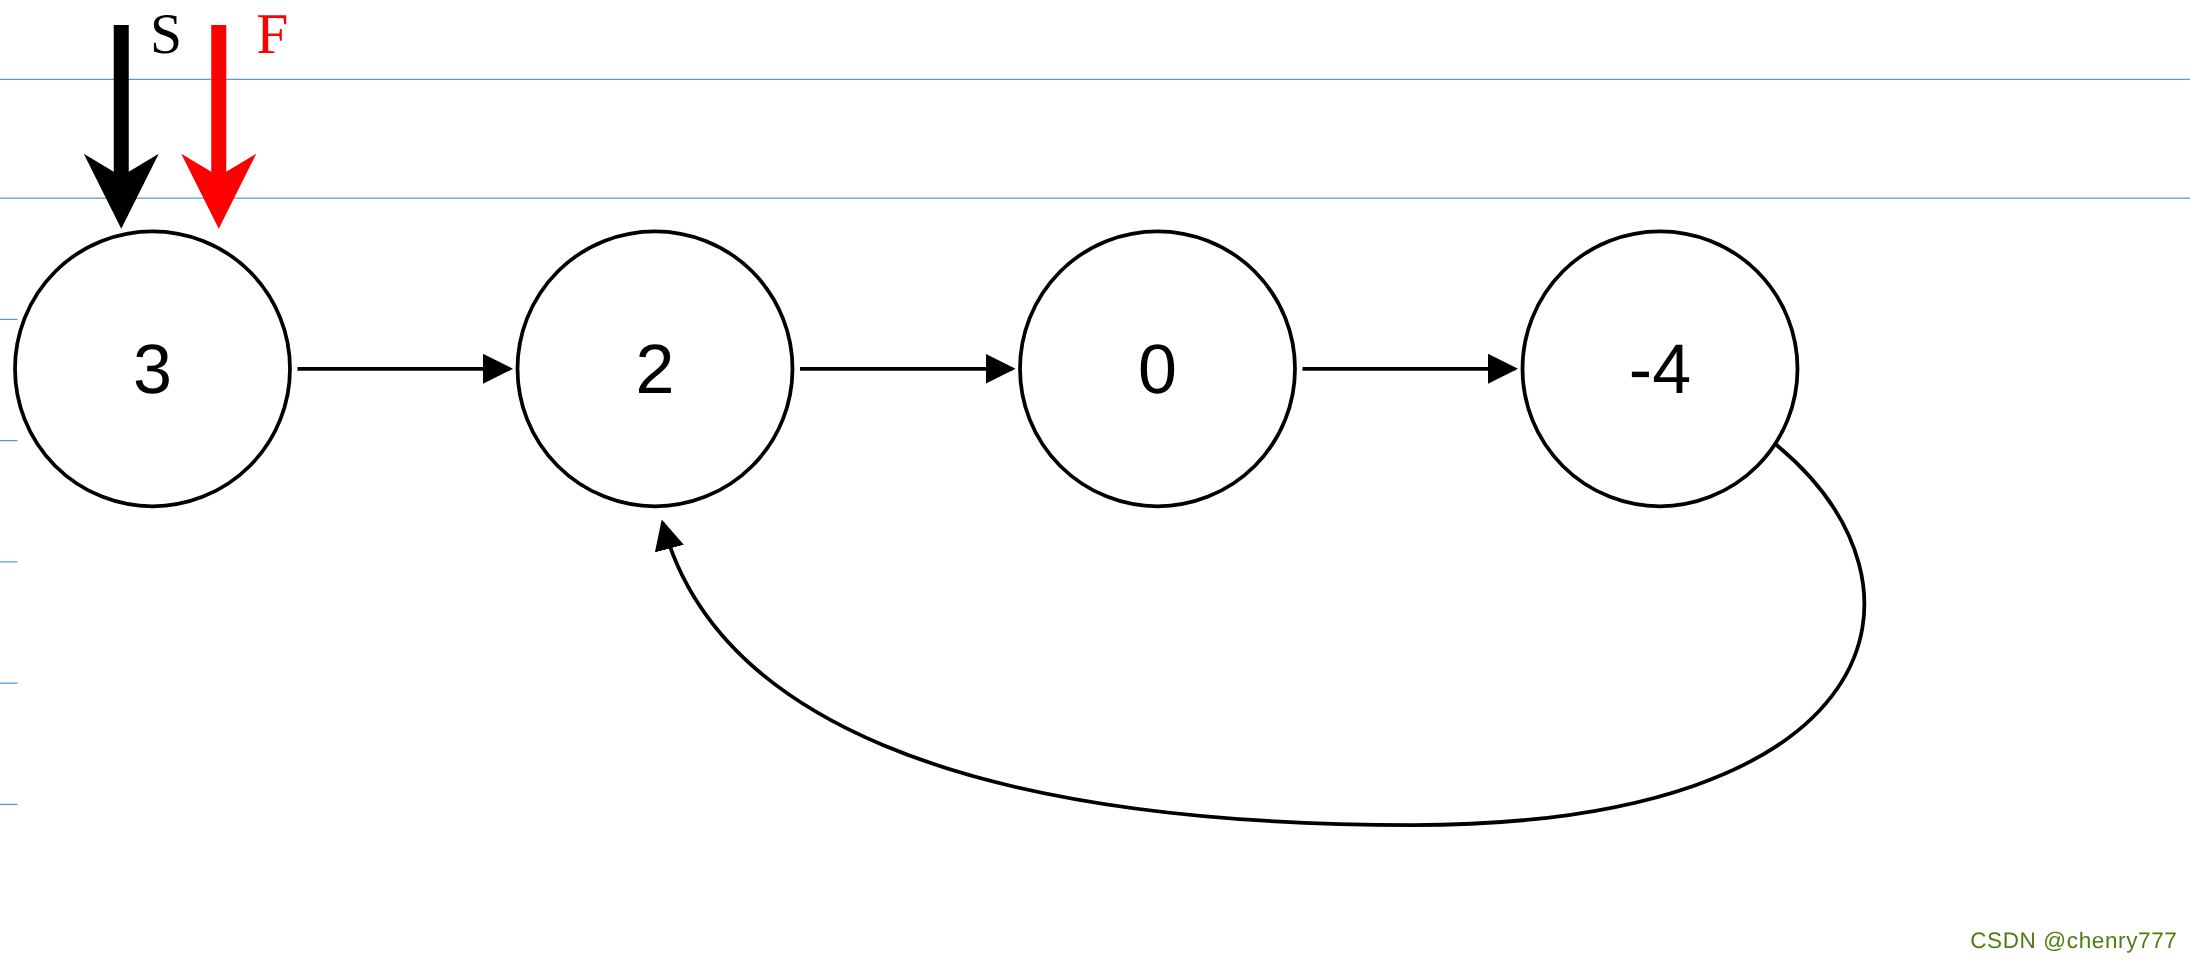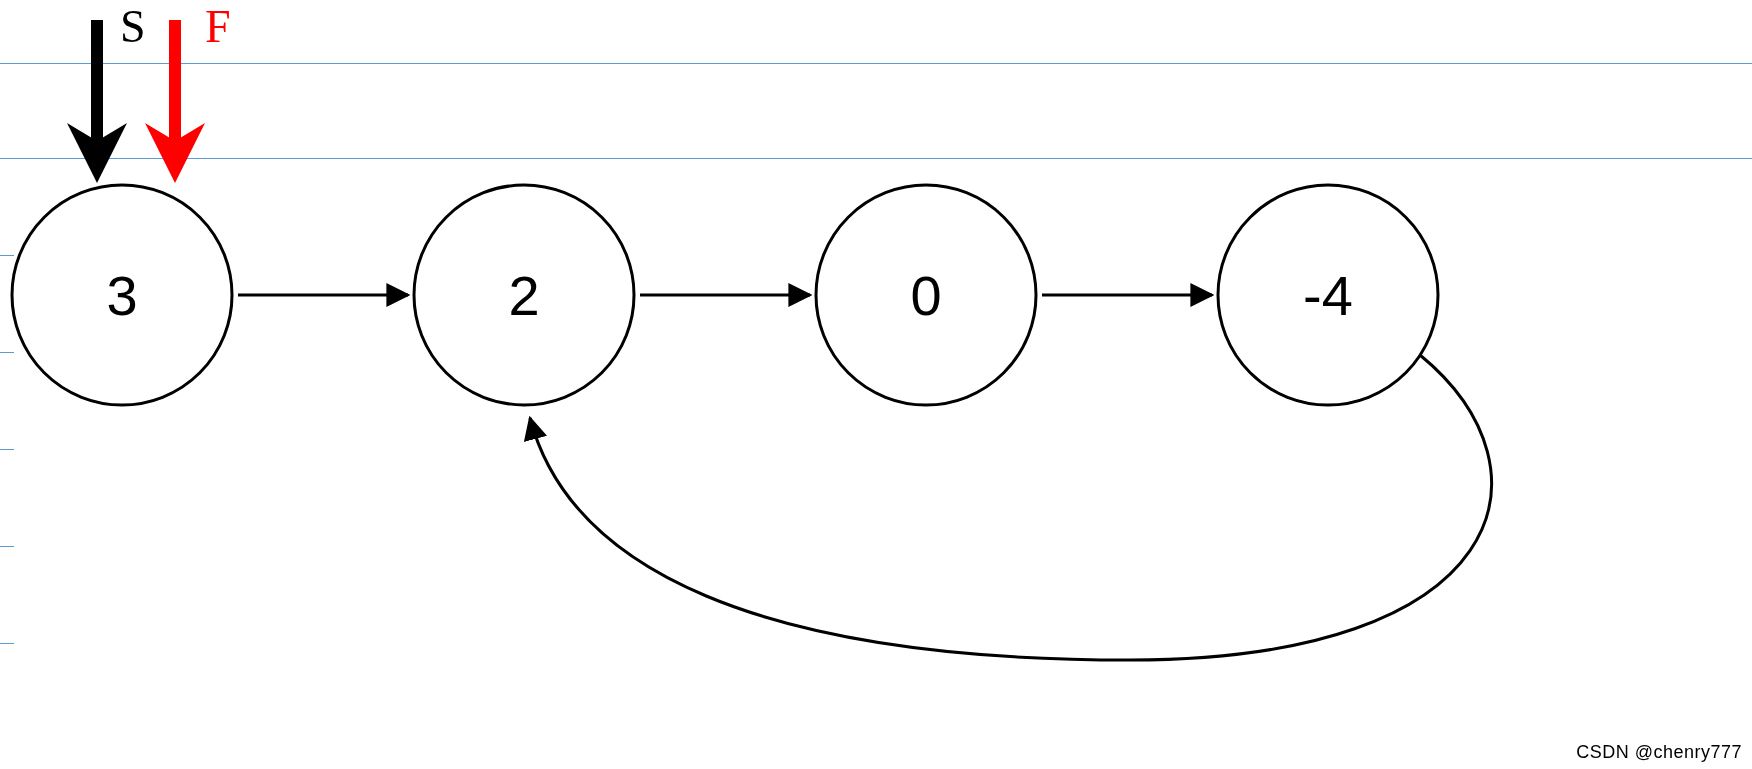--- a/index.html
+++ b/index.html
@@ -48,21 +48,21 @@
   .ptr-label-f {
     font-family: "Times New Roman", serif;
     font-size: 46px;
     fill: #ff0000;
   }
   .watermark {
     position: absolute;
     right: 10px;
     bottom: 6px;
     font-size: 18px;
-    color: #000000;
+    color: #4d7c0f;
     letter-spacing: 0.5px;
     user-select: none;
   }
 </style>
 </head>
 <body>
 
 <div class="hline" style="top:63px"></div>
 <div class="hline" style="top:158px"></div>
 

